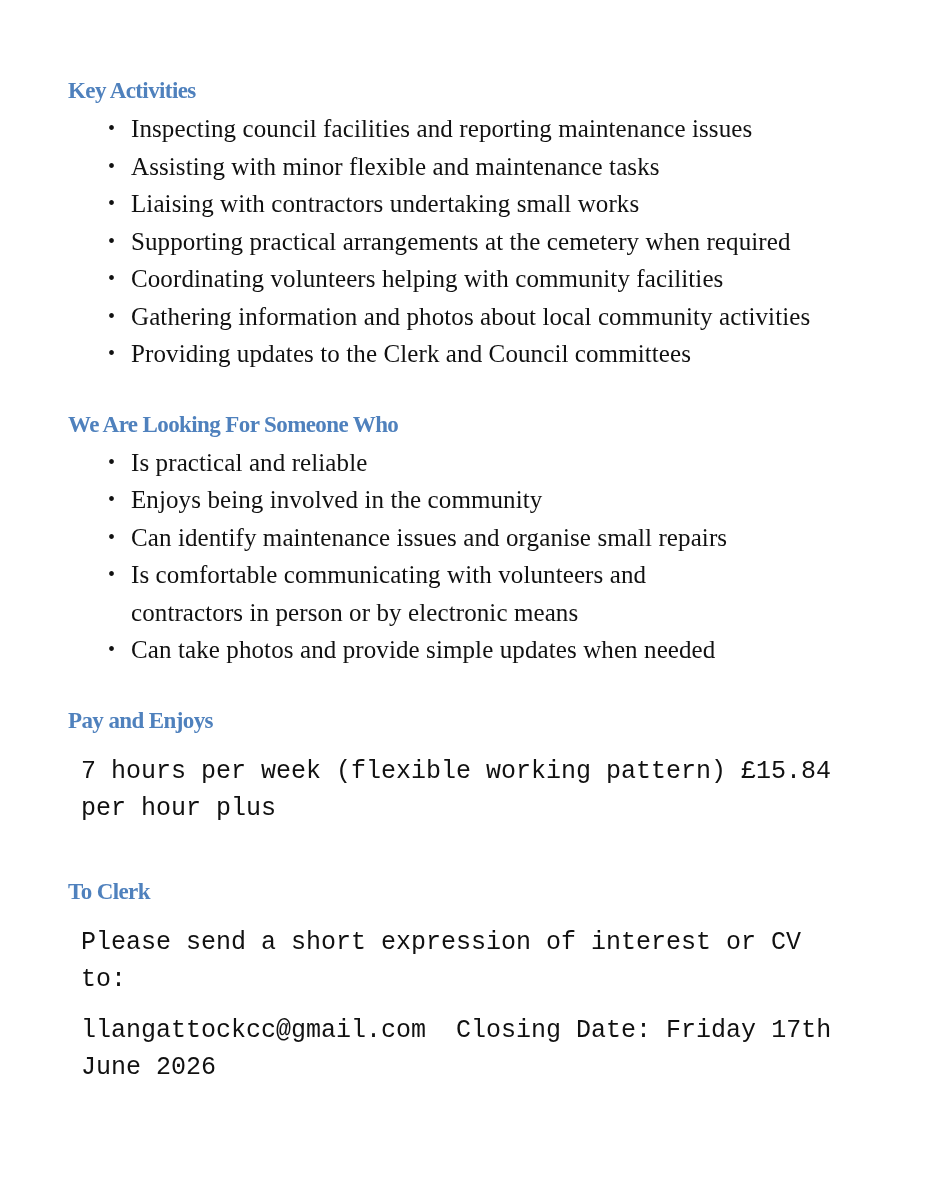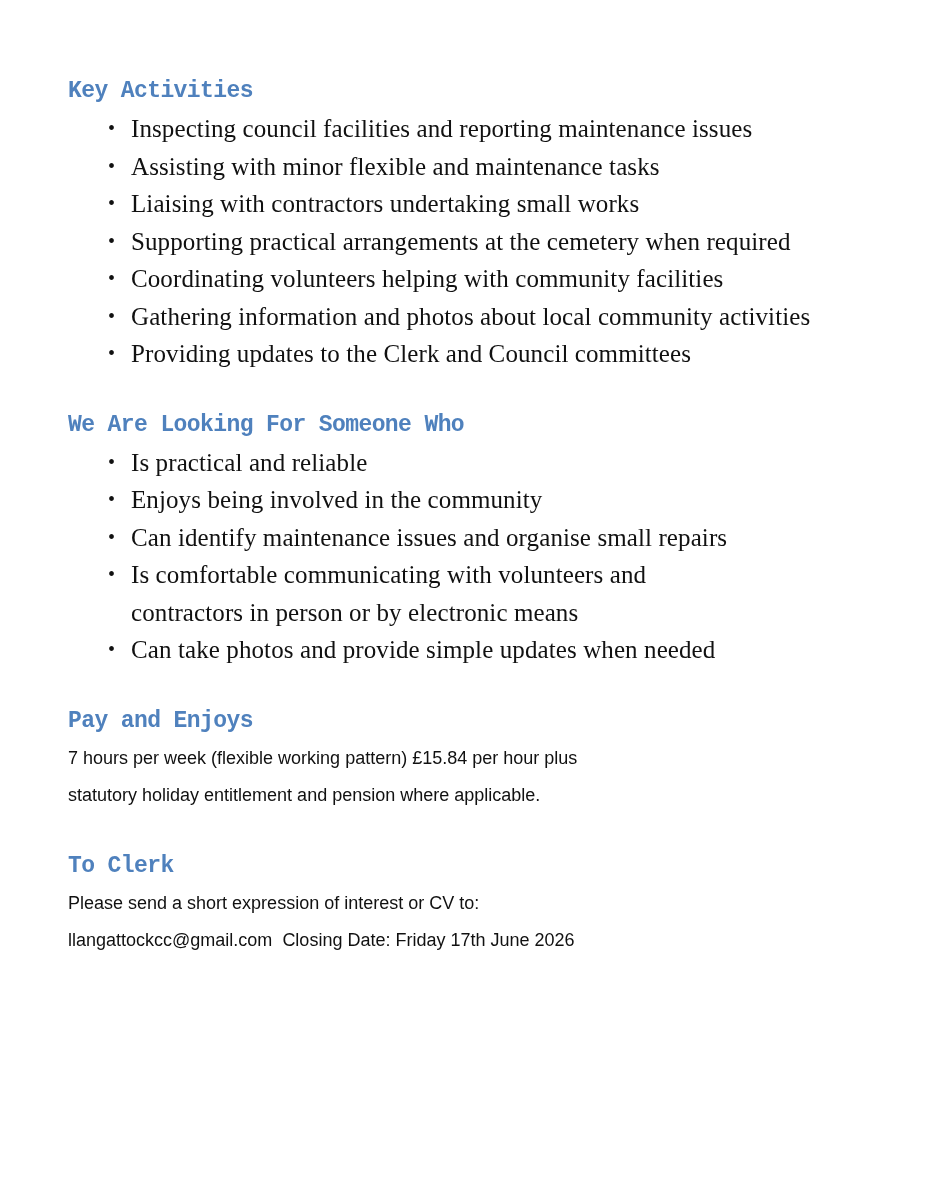--- a/index.html
+++ b/index.html
@@ -1,19 +1,19 @@
 <!DOCTYPE html>
 <html><head>
   <meta charset="utf-8">
   <style>
     html, body { margin: 0; padding: 0; background: #ffffff; }
     body { width: 927px; height: 1200px; position: relative; overflow: hidden; }
     .page { position: absolute; left: 68px; top: 72px; width: 800px; color: #111111; }
     .heading {
-      font-family: Liberation Mono, monospace;
+      font-family: Liberation Serif, serif;
       font-weight: bold;
       font-size: 23px;
       color: #4f81bd;
       margin: 0;
       height: 38px;
       line-height: 38px;
       letter-spacing: -0.6px;
     }
     ul.bullets { list-style: none; margin: 0; padding: 0 0 0 40px; }
     ul.bullets li {
@@ -23,24 +23,24 @@
       font-size: 25px;
       line-height: 37.5px;
       letter-spacing: 0.1px;
     }
     ul.bullets li .bullet {
       position: absolute;
       left: 0; top: 0;
       font-size: 20px;
     }
     .para {
-      font-family: Liberation Sans, sans-serif;
-      font-size: 18px;
+      font-family: Liberation Mono, monospace;
+      font-size: 25px;
       line-height: 37.5px;
-      margin: 0;
+      margin: 13px;
     }
     .gap { height: 33px; }
     .gap2 { height: 32px; }
   </style>
 </head>
 <body>
 
 <div class="page">
 
   <h2 class="heading">Key Activities</h2>
@@ -62,21 +62,20 @@
     <li><span class="bullet">•</span><span>Enjoys being involved in the community</span></li>
     <li><span class="bullet">•</span><span>Can identify maintenance issues and organise small repairs</span></li>
     <li style="width:630px"><span class="bullet">•</span><span>Is comfortable communicating with volunteers and contractors in person or by electronic means</span></li>
     <li><span class="bullet">•</span><span>Can take photos and provide simple updates when needed</span></li>
   </ul>
 
   <div class="gap"></div>
 
   <h2 class="heading">Pay and Enjoys</h2>
   <p class="para">7 hours per week (flexible working pattern) £15.84 per hour plus</p>
-  <p class="para">statutory holiday entitlement and pension where applicable.</p>
 
   <div class="gap2"></div>
 
   <h2 class="heading">To Clerk</h2>
   <p class="para">Please send a short expression of interest or CV to:</p>
   <p class="para"><span>llangattockcc@gmail.com</span>&nbsp; <span>Closing Date: Friday 17th June 2026</span></p>
 
 </div>
 
 </body></html>

